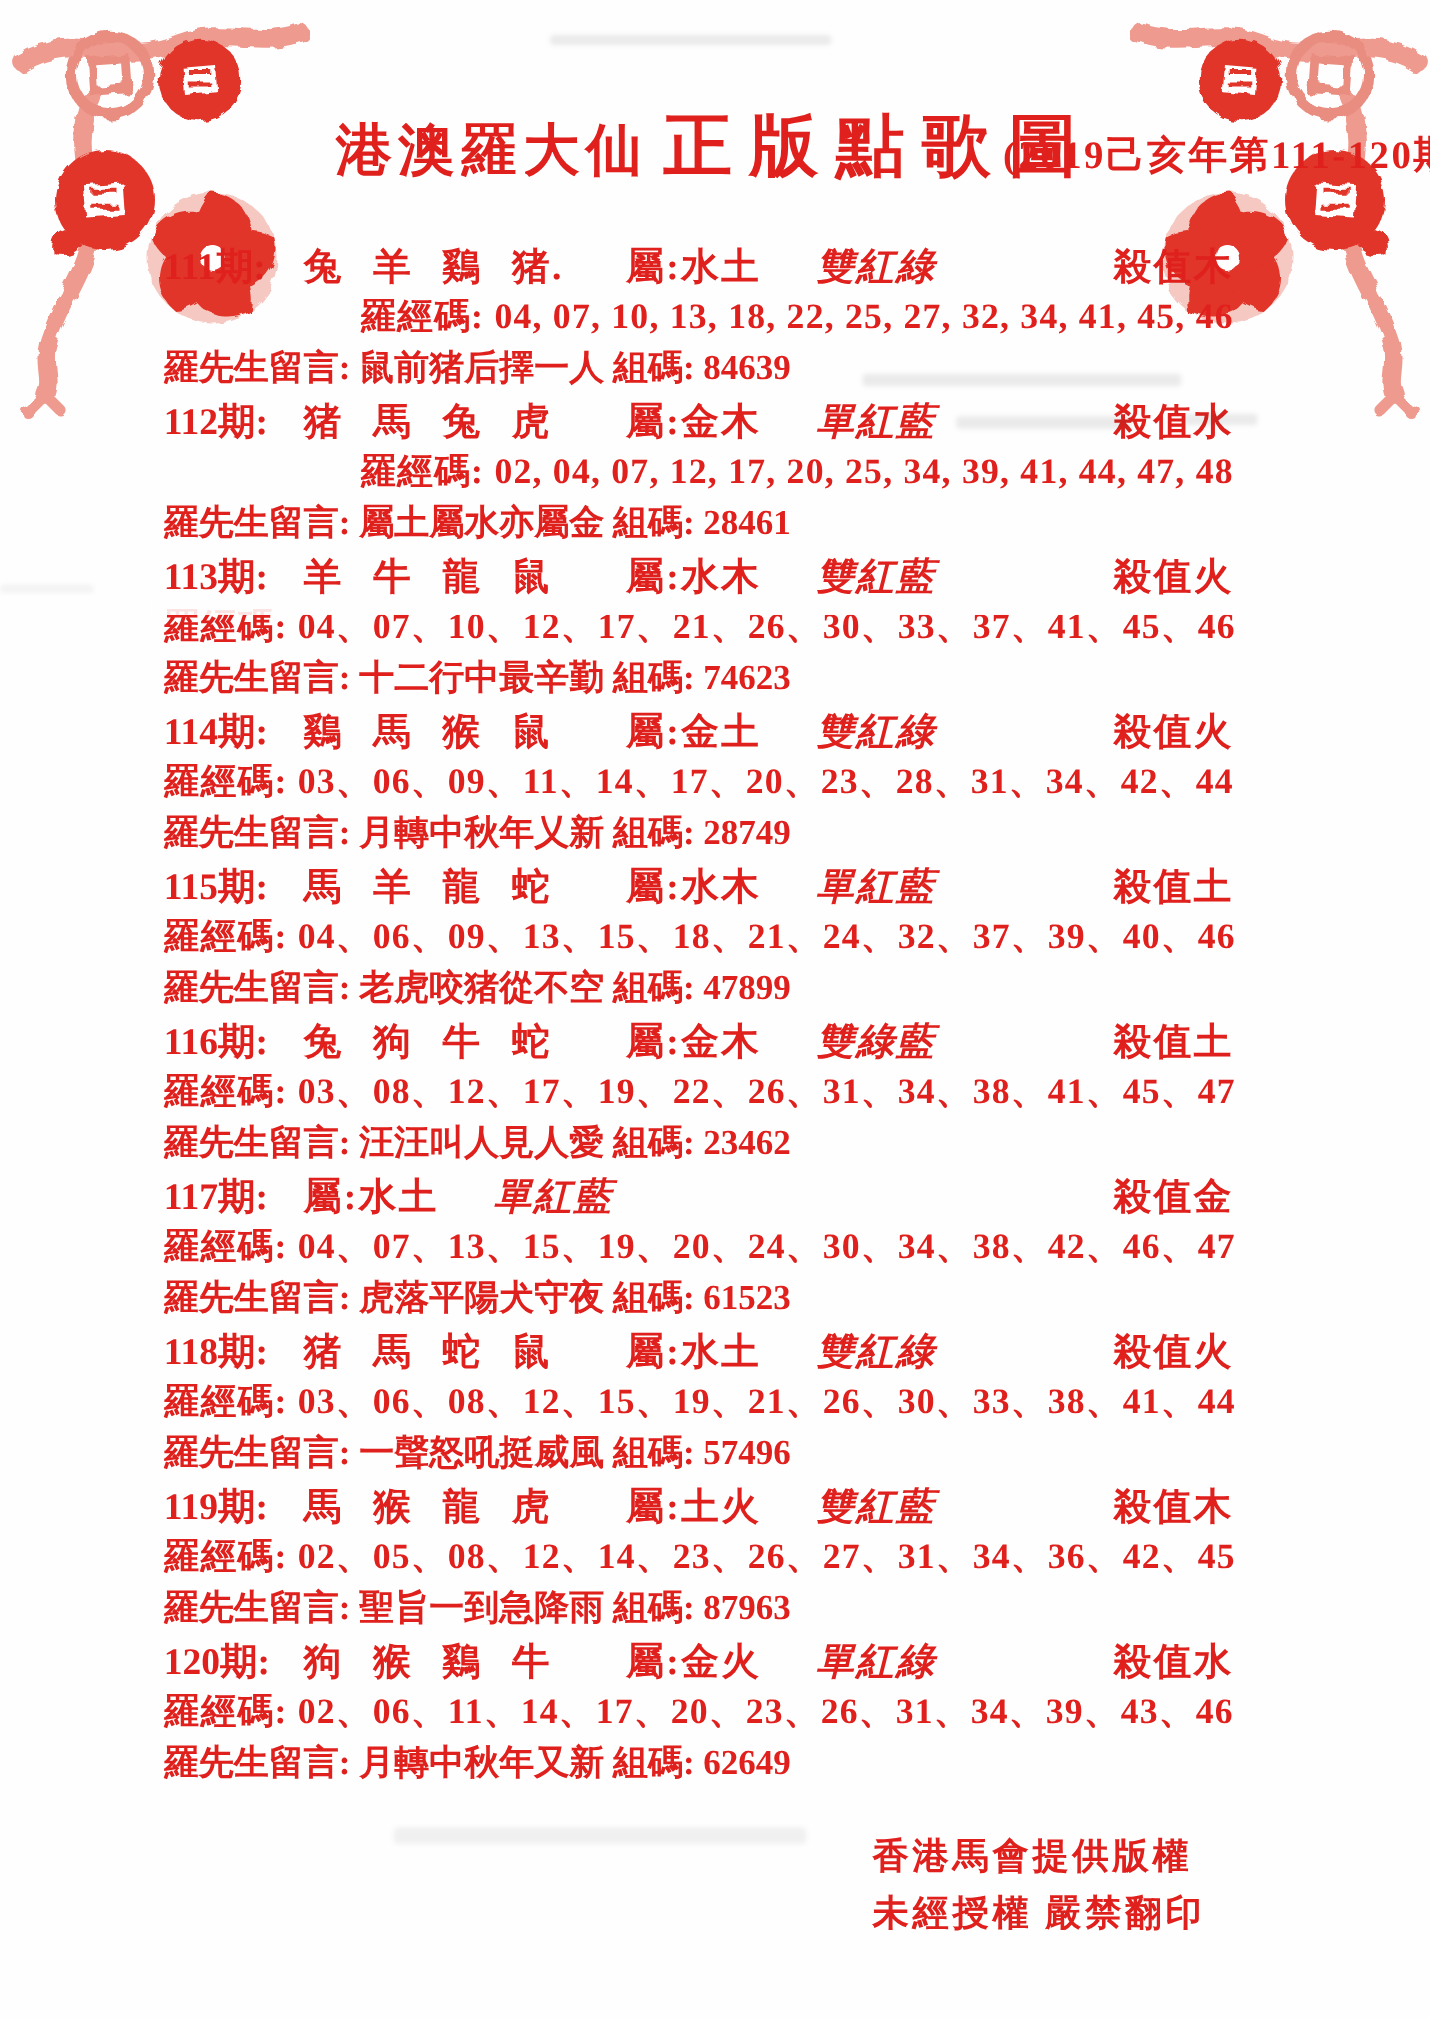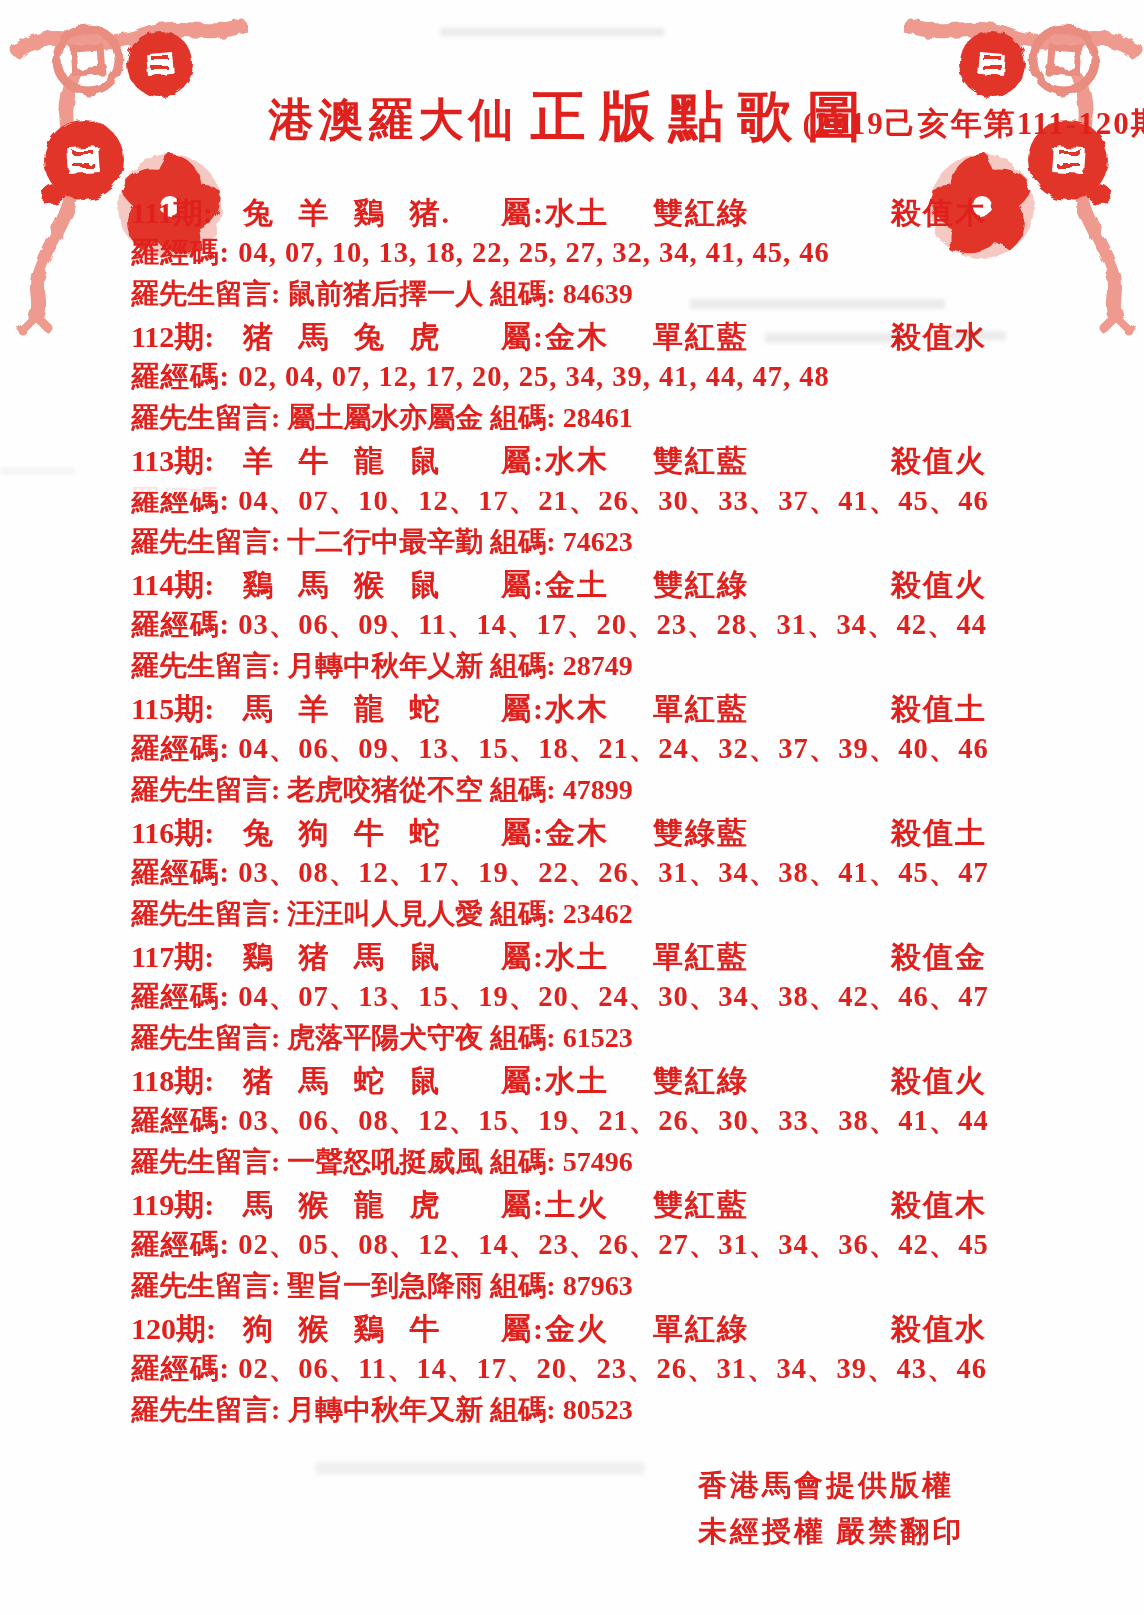--- a/index.html
+++ b/index.html
@@ -34,23 +34,23 @@
   
   .content{position:absolute;left:131px;top:193px;width:856px;}
   .entry{height:124px;}
   .entry-header{
     display:flex;align-items:baseline;
     height:41px;font-size:30px;white-space:nowrap;
   }
   .period{flex:0 0 112px;}
   .animals{flex:0 0 258px;word-spacing:14px;letter-spacing:2px;}
   .element{flex:0 0 152px;letter-spacing:2px;}
-  .colorsv{flex:1 1 auto;letter-spacing:2px;}
+  .colorsv{flex:1 1 auto;letter-spacing:2px;font-style:italic;}
   .kill{flex:0 0 110px;text-align:right;letter-spacing:2px;}
-  .entry-codes{height:41px;font-size:28.5px;letter-spacing:1px;white-space:nowrap;position:relative;}
+  .entry-codes{height:41px;font-size:28.5px;letter-spacing:1px;white-space:nowrap;position:relative;text-align:right;}
   .entry-msg{height:42px;font-size:28px;white-space:nowrap;}
   .group-label{}
 
   
   .clip-top::after{
     content:"";position:absolute;left:-10px;right:0;top:-3px;height:13px;
     background:rgba(254,254,254,0.88);
     pointer-events:none;
   }
 
@@ -283,21 +283,20 @@
         <span>羅先生留言:</span>
         <span>汪汪叫人見人愛</span>
         <span class="group-label">組碼:</span>
         <span>23462</span>
       </div>
     </div>
 
     <div class="entry">
       <div class="entry-header">
         <span class="period">117期:</span>
-        <span class="animals">鷄 猪 馬 鼠</span>
         <span class="element">屬:水土</span>
         <span class="colorsv">單紅藍</span>
         <span class="kill">殺值金</span>
       </div>
       <div class="entry-codes">
         <span>羅經碼:</span>
         <span>04、07、13、15、19、20、24、30、34、38、42、46、47</span>
       </div>
       <div class="entry-msg">
         <span>羅先生留言:</span>
@@ -356,21 +355,21 @@
         <span class="kill">殺值水</span>
       </div>
       <div class="entry-codes">
         <span>羅經碼:</span>
         <span>02、06、11、14、17、20、23、26、31、34、39、43、46</span>
       </div>
       <div class="entry-msg">
         <span>羅先生留言:</span>
         <span>月轉中秋年又新</span>
         <span class="group-label">組碼:</span>
-        <span>80523</span>
+        <span>62649</span>
       </div>
     </div>
   </div>
 
   <div class="footer">
     <div>香港馬會提供版權</div>
     <div>未經授權 嚴禁翻印</div>
   </div>
 
   <div class="smudge s1"></div>

